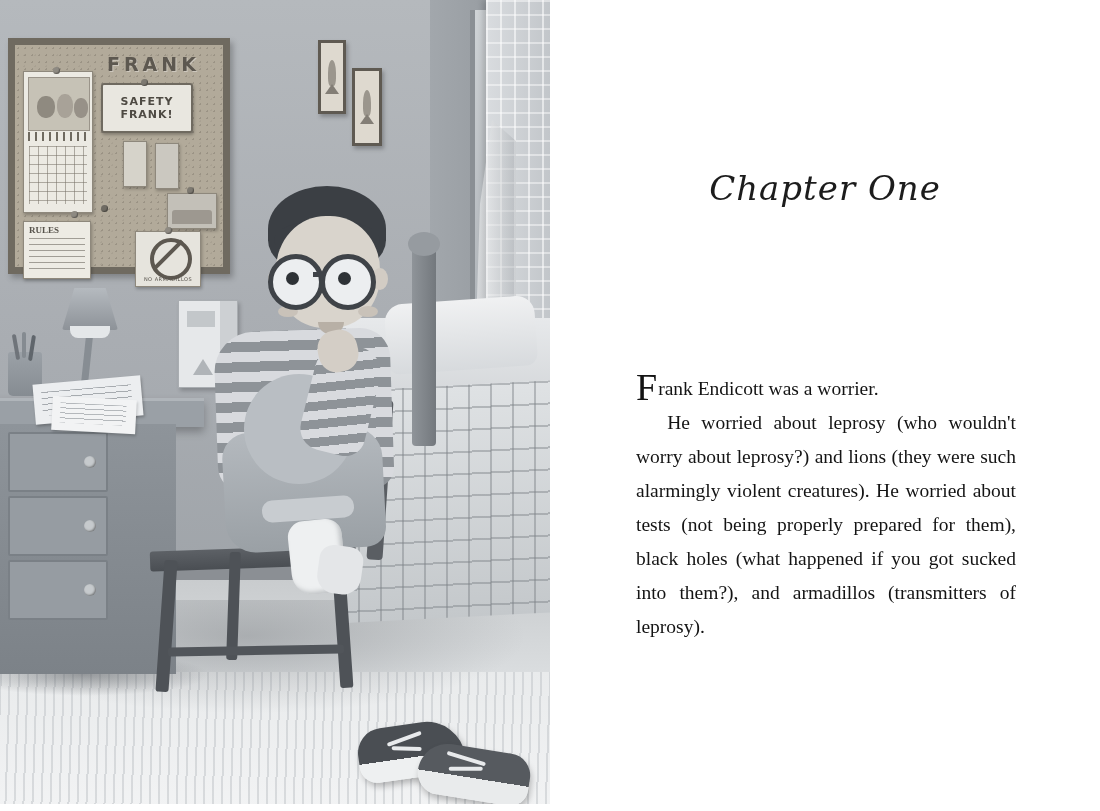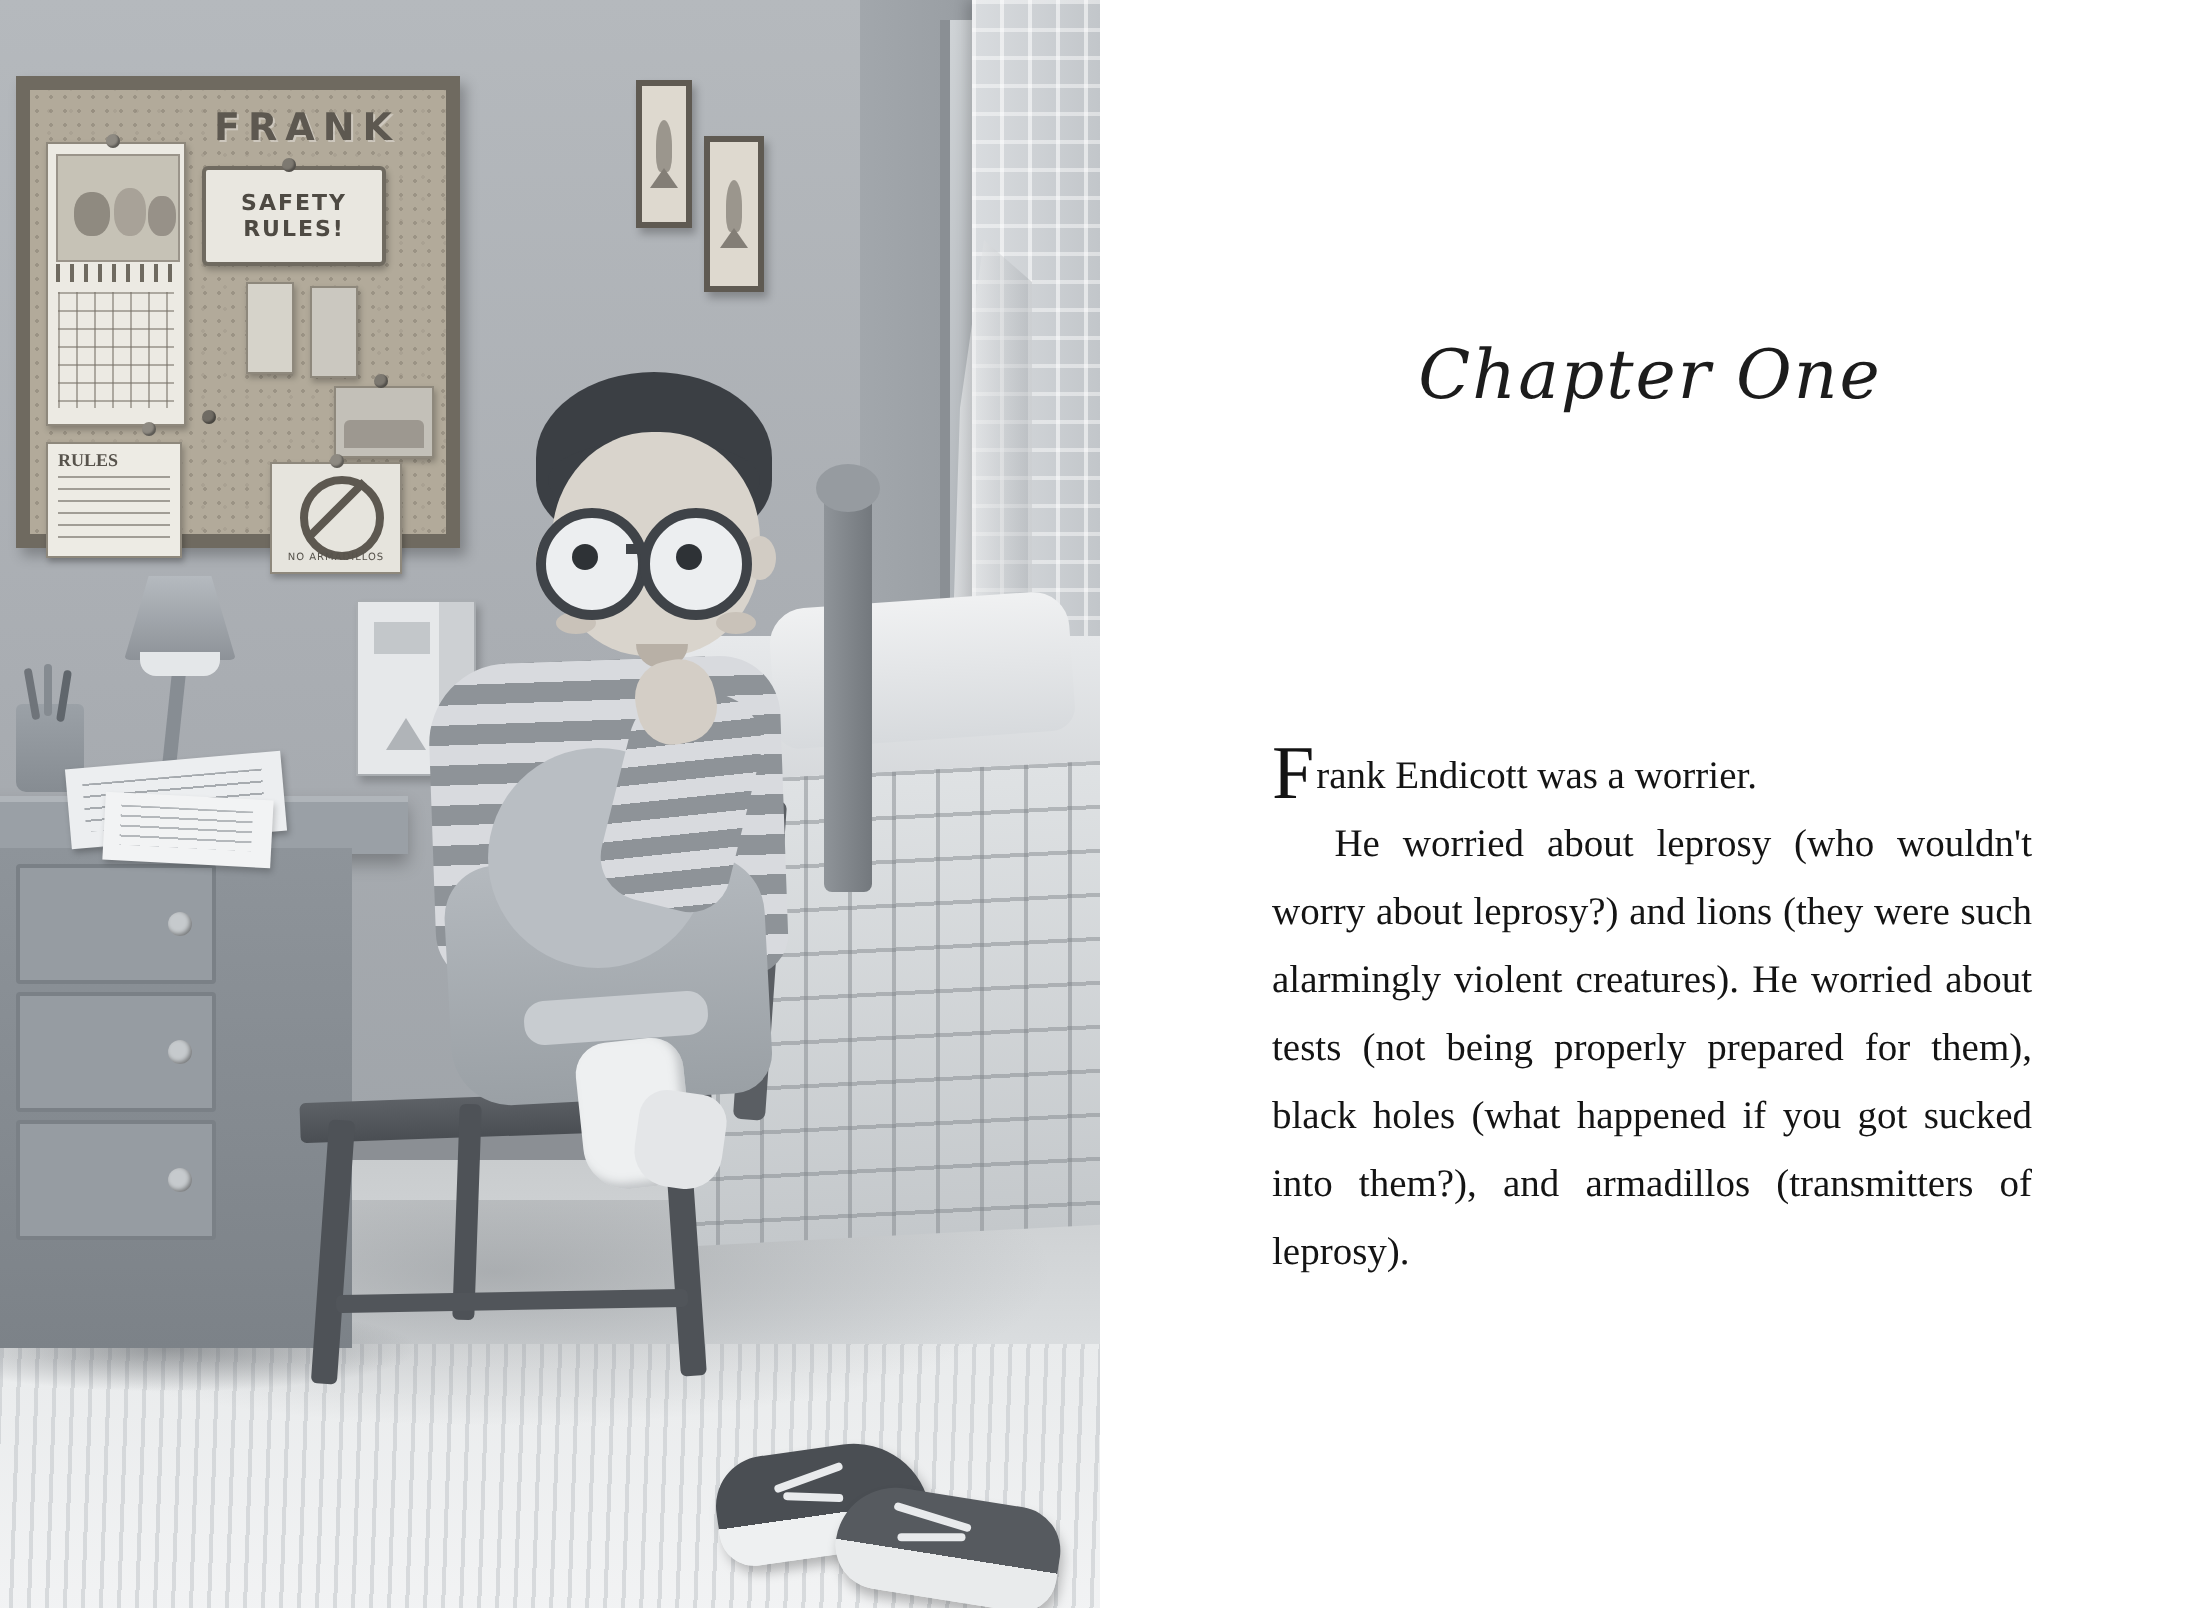--- a/index.html
+++ b/index.html
@@ -497,21 +497,21 @@
             <div class="cal-dog1"></div>
             <div class="cal-dog2"></div>
             <div class="cal-dog3"></div>
           </div>
           <div class="cal-rings"></div>
           <div class="cal-grid"></div>
         </div>
 
         <div class="note note-safety">
           <span>SAFETY</span>
-          <span>RULES!</span>
+          <span>FRANK!</span>
         </div>
 
         <div class="note note-photo1"></div>
         <div class="note note-photo2"></div>
         <div class="note note-photo3"></div>
 
         <div class="note note-rules">
           <div class="rules-title">RULES</div>
           <div class="rules-lines"></div>
         </div>

